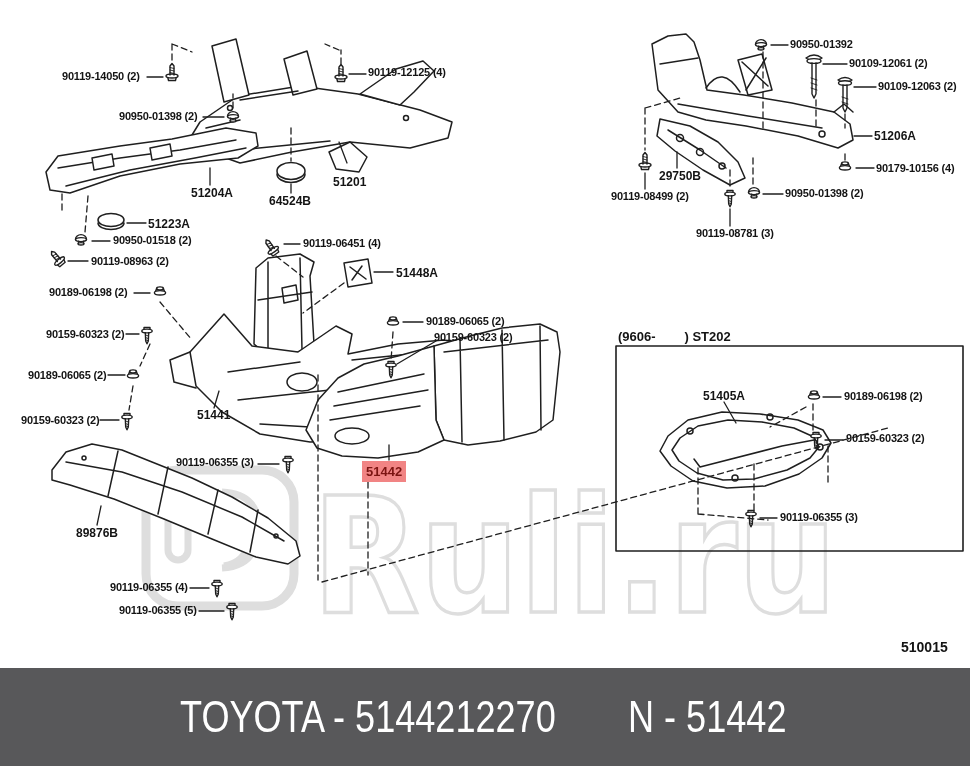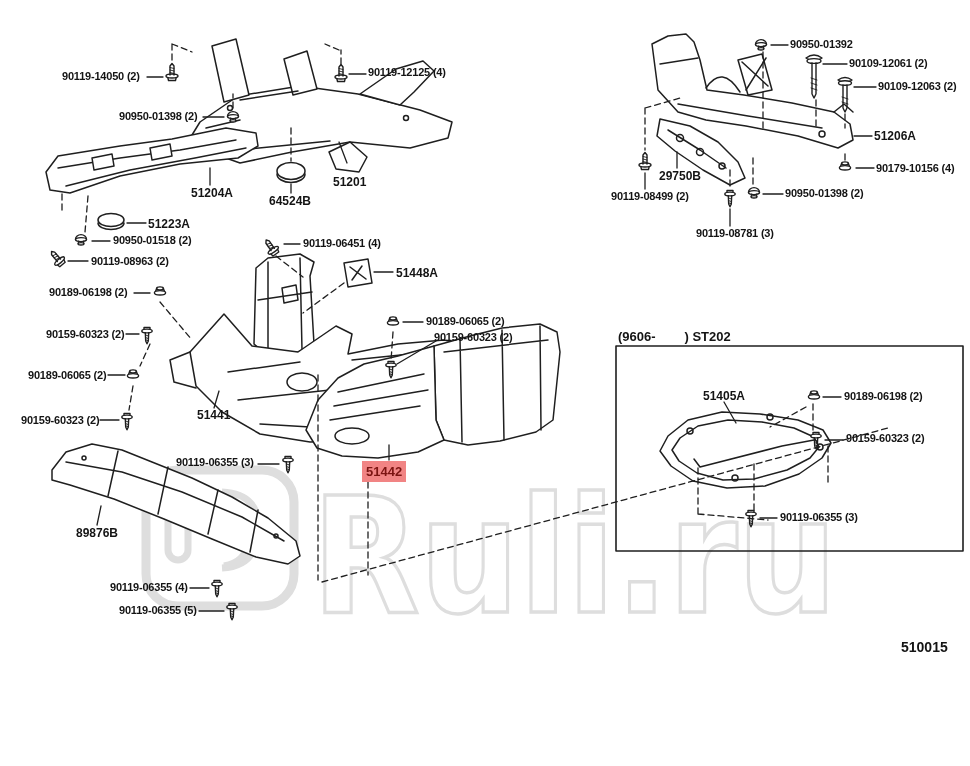--- a/index.html
+++ b/index.html
@@ -260,14 +260,18 @@
   <div class="caption" style="left:618px;top:329px">(9606-        ) ST202</div>
   <div class="lbl big" style="left:703px;top:390px">51405A</div>
   <div class="lbl" style="left:844px;top:391px">90189-06198 (2)</div>
   <div class="lbl" style="left:846px;top:433px">90159-60323 (2)</div>
   <div class="lbl" style="left:780px;top:512px">90119-06355 (3)</div>
 
   <div class="hl" style="left:362px;top:461px">51442</div>
 
   <div class="corner" style="left:901px;top:639px">510015</div>
 
+  <div class="footer">
+    <span class="f1">TOYOTA - 5144212270</span>
+    <span class="f2">N - 51442</span>
+  </div>
 
 </div>
 
 </body></html>

